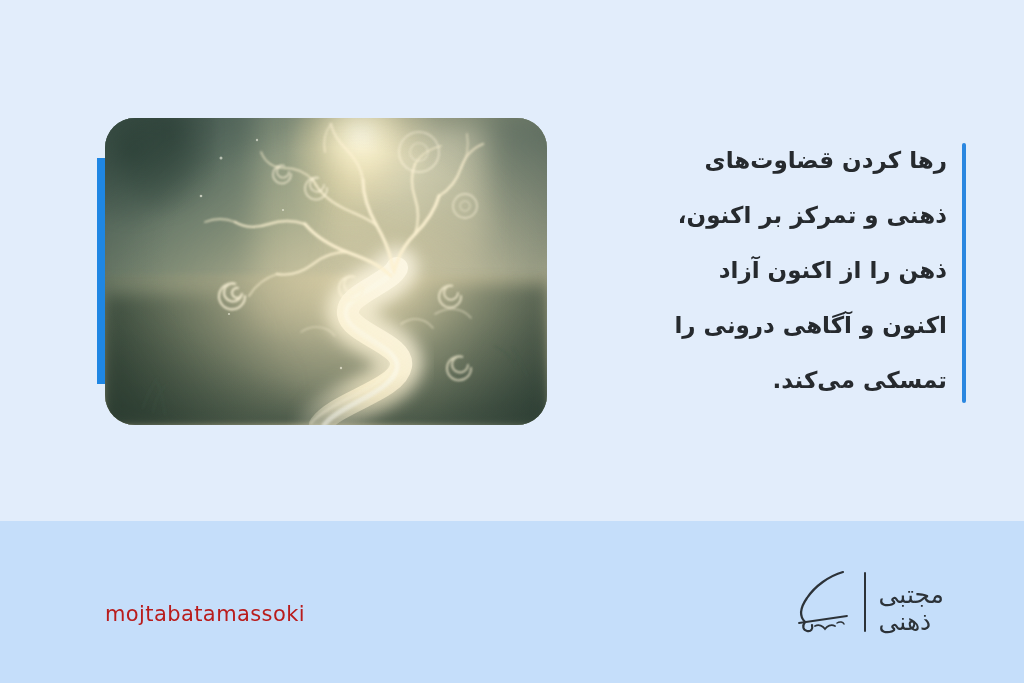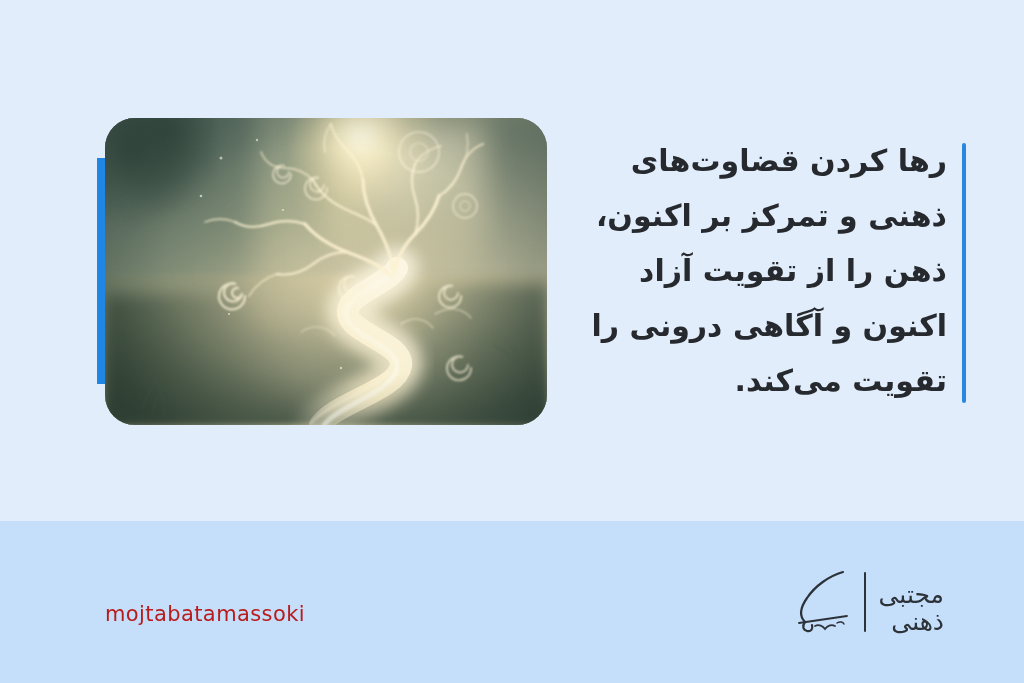--- a/index.html
+++ b/index.html
@@ -158,21 +158,21 @@
 
   .quote-rule {
     position:absolute;
     right:-19px; top:10px;
     width:4px; height:260px;
     background:#2a87e0;
     border-radius:2px;
   }
 
   .quote-line {
-    font-size:30px;
+    font-size:23px;
     line-height:55px;
     color:#262a2e;
     font-weight:600;
     letter-spacing:0px;
     white-space:nowrap;
   }
 
   
   .footer-handle {
     position:absolute;
@@ -190,20 +190,21 @@
     right:80px; top:563px;
     height:78px;
     display:flex;
     align-items:center;
     direction:rtl;
   }
 
   .brand-words {
     display:flex;
     flex-direction:column;
+    align-items:flex-end;
     justify-content:center;
     line-height:1.08;
     color:#2c3238;
     margin-top:12px;
   }
 
   .brand-line {
     font-size:25px;
     font-weight:500;
     letter-spacing:0.5px;
@@ -330,23 +331,23 @@
           <div class="art-haze"></div>
           <div class="art-vignette"></div>
         </div>
       </div>
     </div>
 
     <div class="quote-block">
       <div class="quote-rule"></div>
       <div class="quote-line">رها کردن قضاوت‌های</div>
       <div class="quote-line">ذهنی و تمرکز بر اکنون،</div>
-      <div class="quote-line">ذهن را از تقویت آزاد</div>
+      <div class="quote-line">ذهن را از اکنون آزاد</div>
       <div class="quote-line">اکنون و آگاهی درونی را</div>
-      <div class="quote-line">تقویت می‌کند.</div>
+      <div class="quote-line">تمسکی می‌کند.</div>
     </div>
   </div>
 
   <div class="footer-band"></div>
 
   <div class="footer-handle">mojtabatamassoki</div>
 
   <div class="brand">
     <div class="brand-words">
       <span class="brand-line">مجتبی</span>

